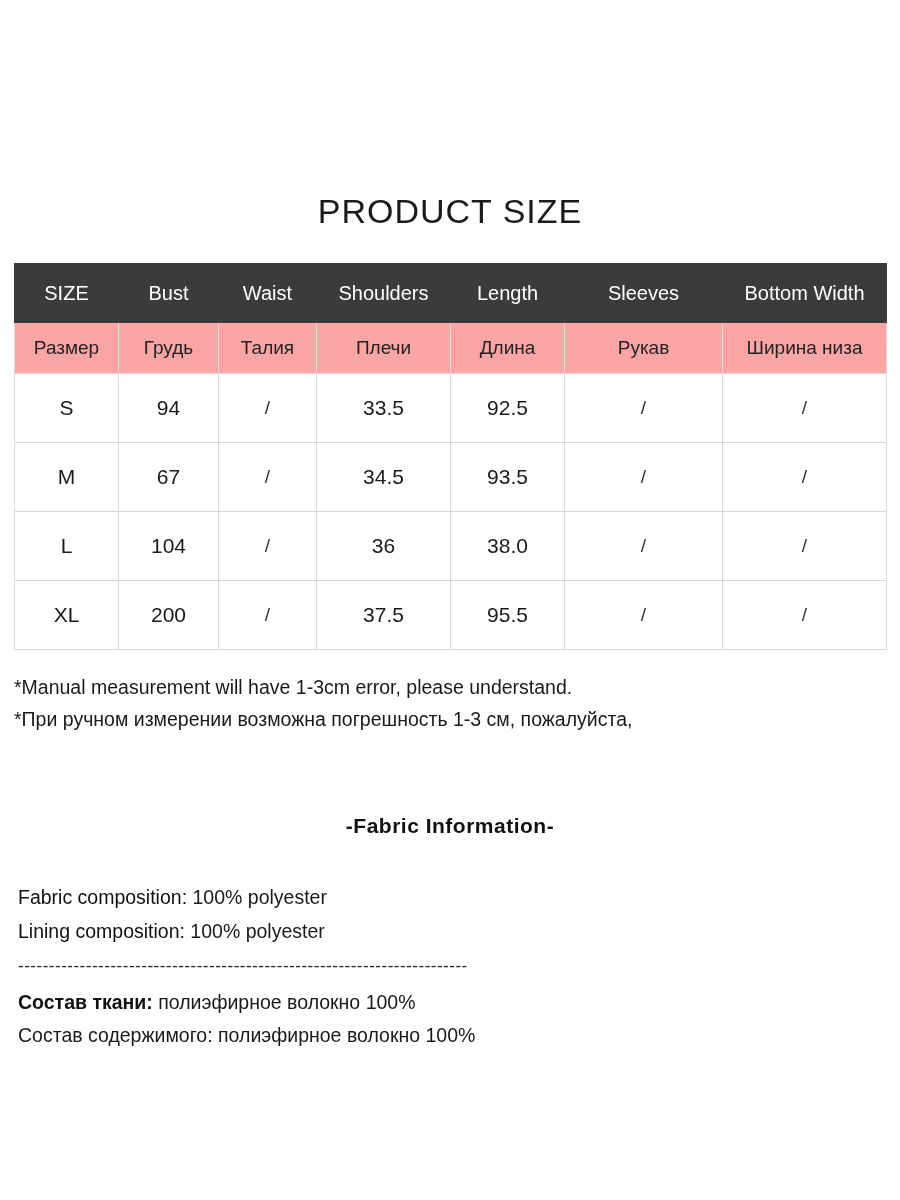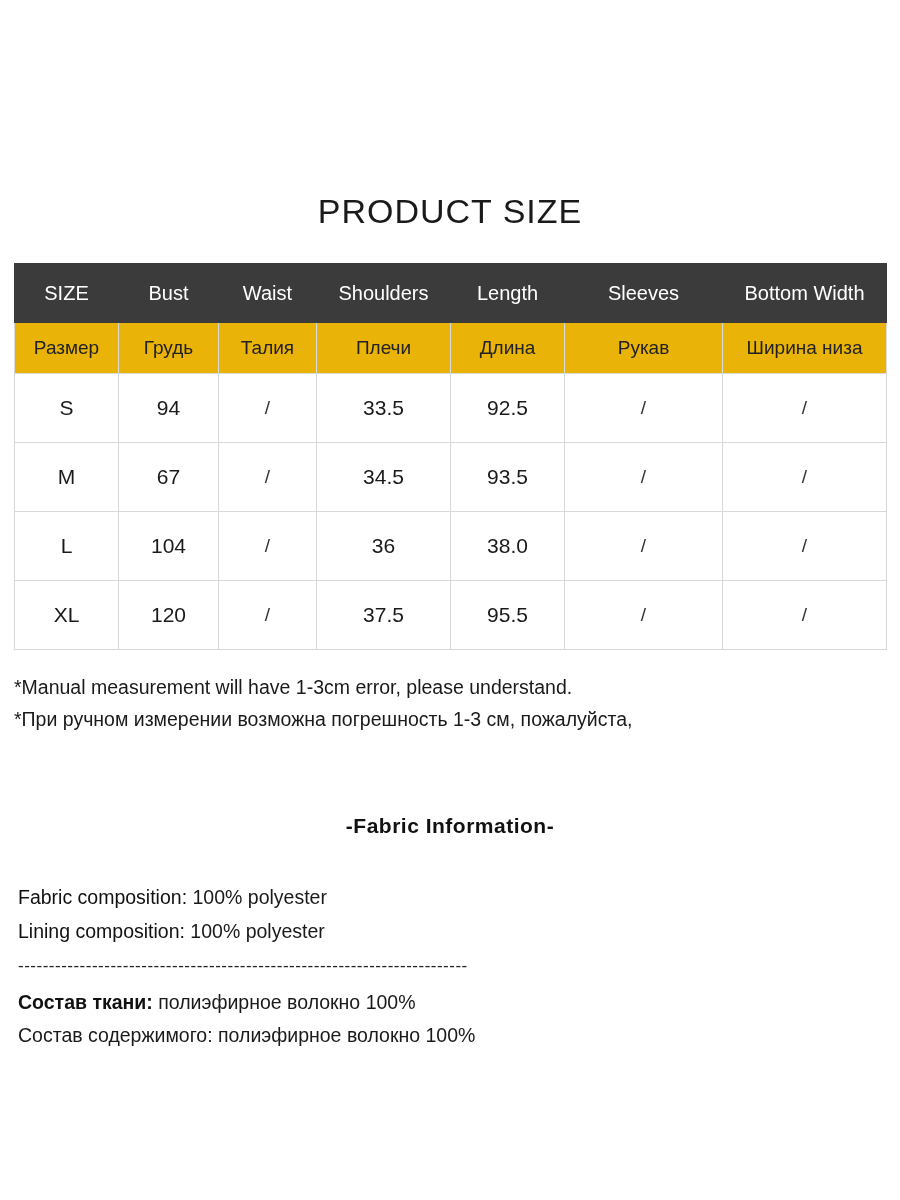--- a/index.html
+++ b/index.html
@@ -53,21 +53,21 @@
 
   thead tr.head-en th {
     background: #3b3b3b;
     color: #ffffff;
     font-size: 20px;
     height: 56px;
     border: 1px solid #3b3b3b;
   }
 
   thead tr.head-ru th {
-    background: #eab308;
+    background: #fca5a5;
     color: #222222;
     font-size: 19px;
     height: 48px;
     border: 1px solid #dadada;
   }
 
   tbody td {
     height: 66px;
     font-size: 21px;
     color: #1a1a1a;
@@ -187,21 +187,21 @@
           <td>L</td>
           <td>104</td>
           <td class="slash">/</td>
           <td>36</td>
           <td>38.0</td>
           <td class="slash">/</td>
           <td class="slash">/</td>
         </tr>
         <tr>
           <td>XL</td>
-          <td>120</td>
+          <td>200</td>
           <td class="slash">/</td>
           <td>37.5</td>
           <td>95.5</td>
           <td class="slash">/</td>
           <td class="slash">/</td>
         </tr>
       </tbody>
     </table>
   </div>
 

